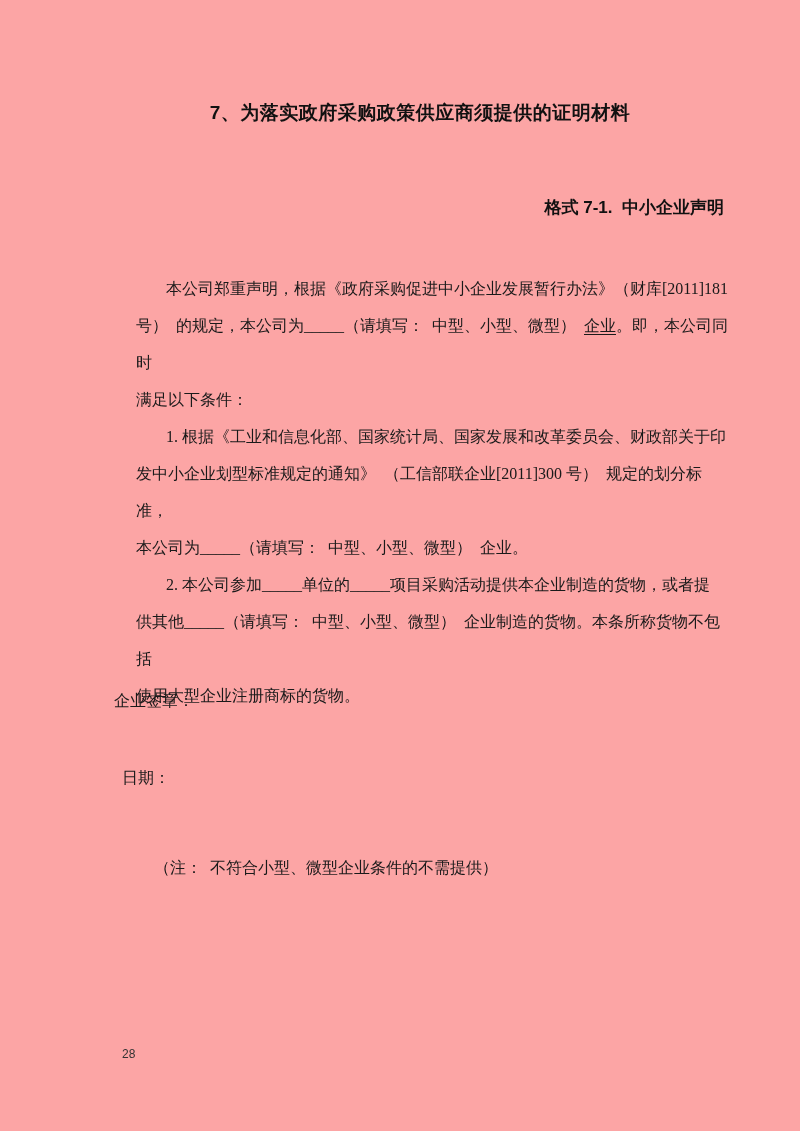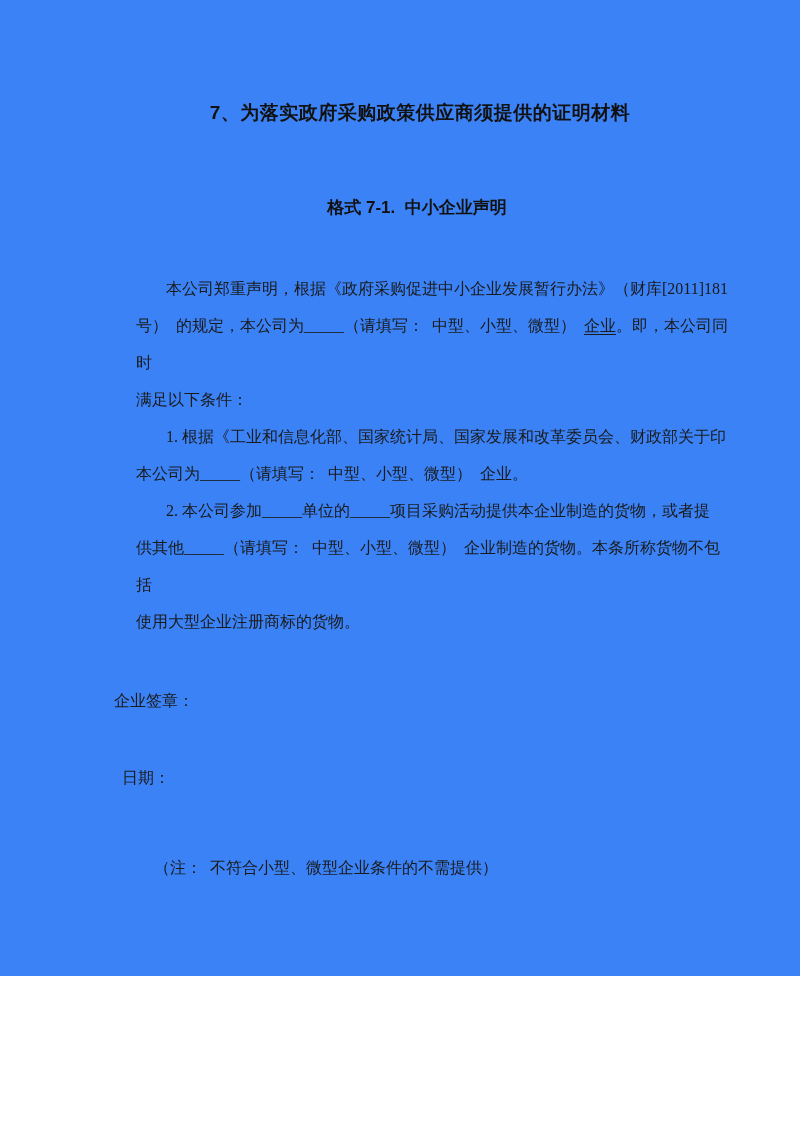--- a/index.html
+++ b/index.html
@@ -3,22 +3,22 @@
 <meta charset="utf-8">
 <style>
   html, body {
     margin: 0;
     padding: 0;
     background: #ffffff;
   }
   .page {
     position: relative;
     width: 800px;
-    height: 976px;
-    background: #3b82f6;
+    height: 1131px;
+    background: #fca5a5;
     color: #1a1a1a;
     font-family: "Liberation Serif", "DejaVu Serif", serif;
     overflow: hidden;
   }
   .doc-title {
     position: absolute;
     top: 100px;
     left: 122px;
     width: 596px;
     margin: 0;
@@ -26,24 +26,24 @@
     font-family: "Liberation Sans", "DejaVu Sans", sans-serif;
     font-size: 19px;
     font-weight: bold;
     letter-spacing: 0.5px;
     white-space: pre;
     color: #111111;
   }
   .form-subtitle {
     position: absolute;
     top: 196px;
-    left: 119px;
+    left: 128px;
     width: 596px;
     margin: 0;
-    text-align: center;
+    text-align: right;
     font-family: "Liberation Sans", "DejaVu Sans", sans-serif;
     font-size: 17px;
     font-weight: bold;
     white-space: pre;
     color: #111111;
   }
   .body-text {
     position: absolute;
     top: 270px;
     left: 122px;
@@ -110,20 +110,21 @@
 
   <h1 class="doc-title">7、为落实政府采购政策供应商须提供的证明材料</h1>
 
   <h2 class="form-subtitle">格式 7-1.  中小企业声明</h2>
 
   <div class="body-text" id="body-lines">
       <div class="line indent"><span>本公司郑重声明，根据《政府采购促进中小企业发展暂行办法》（财库[2011]181</span></div>
       <div class="line"><span>号）  的规定，本公司为</span><span class="blank">_____</span><span>（请填写：  中型、小型、微型）  </span><span class="u">企业</span><span>。即，本公司同时</span></div>
       <div class="line"><span>满足以下条件：</span></div>
       <div class="line indent"><span>1. 根据《工业和信息化部、国家统计局、国家发展和改革委员会、财政部关于印</span></div>
+      <div class="line"><span>发中小企业划型标准规定的通知》  （工信部联企业[2011]300 号）  规定的划分标准，</span></div>
       <div class="line"><span>本公司为</span><span class="blank">_____</span><span>（请填写：  中型、小型、微型）  企业。</span></div>
       <div class="line indent"><span>2. 本公司参加</span><span class="blank">_____</span><span>单位的</span><span class="blank">_____</span><span>项目采购活动提供本企业制造的货物，或者提</span></div>
       <div class="line"><span>供其他</span><span class="blank">_____</span><span>（请填写：  中型、小型、微型）  企业制造的货物。本条所称货物不包括</span></div>
       <div class="line"><span>使用大型企业注册商标的货物。</span></div>
     </div>
 
   <div class="sig-label">企业签章：</div>
 
   <div class="date-label">日期：</div>
 

